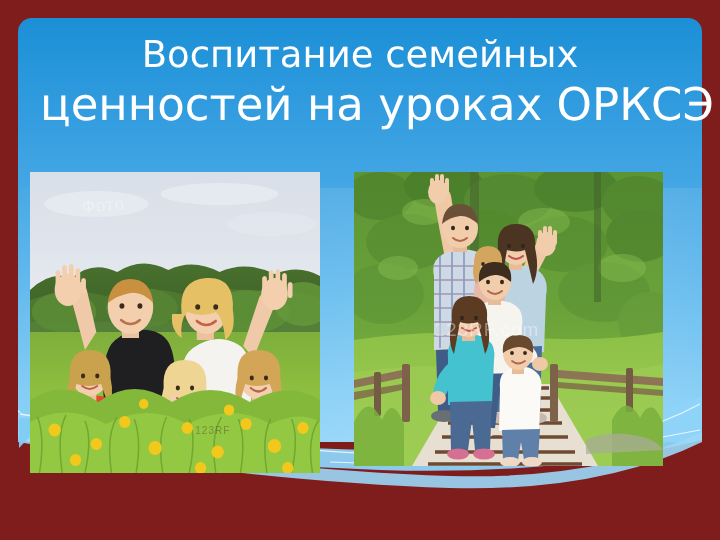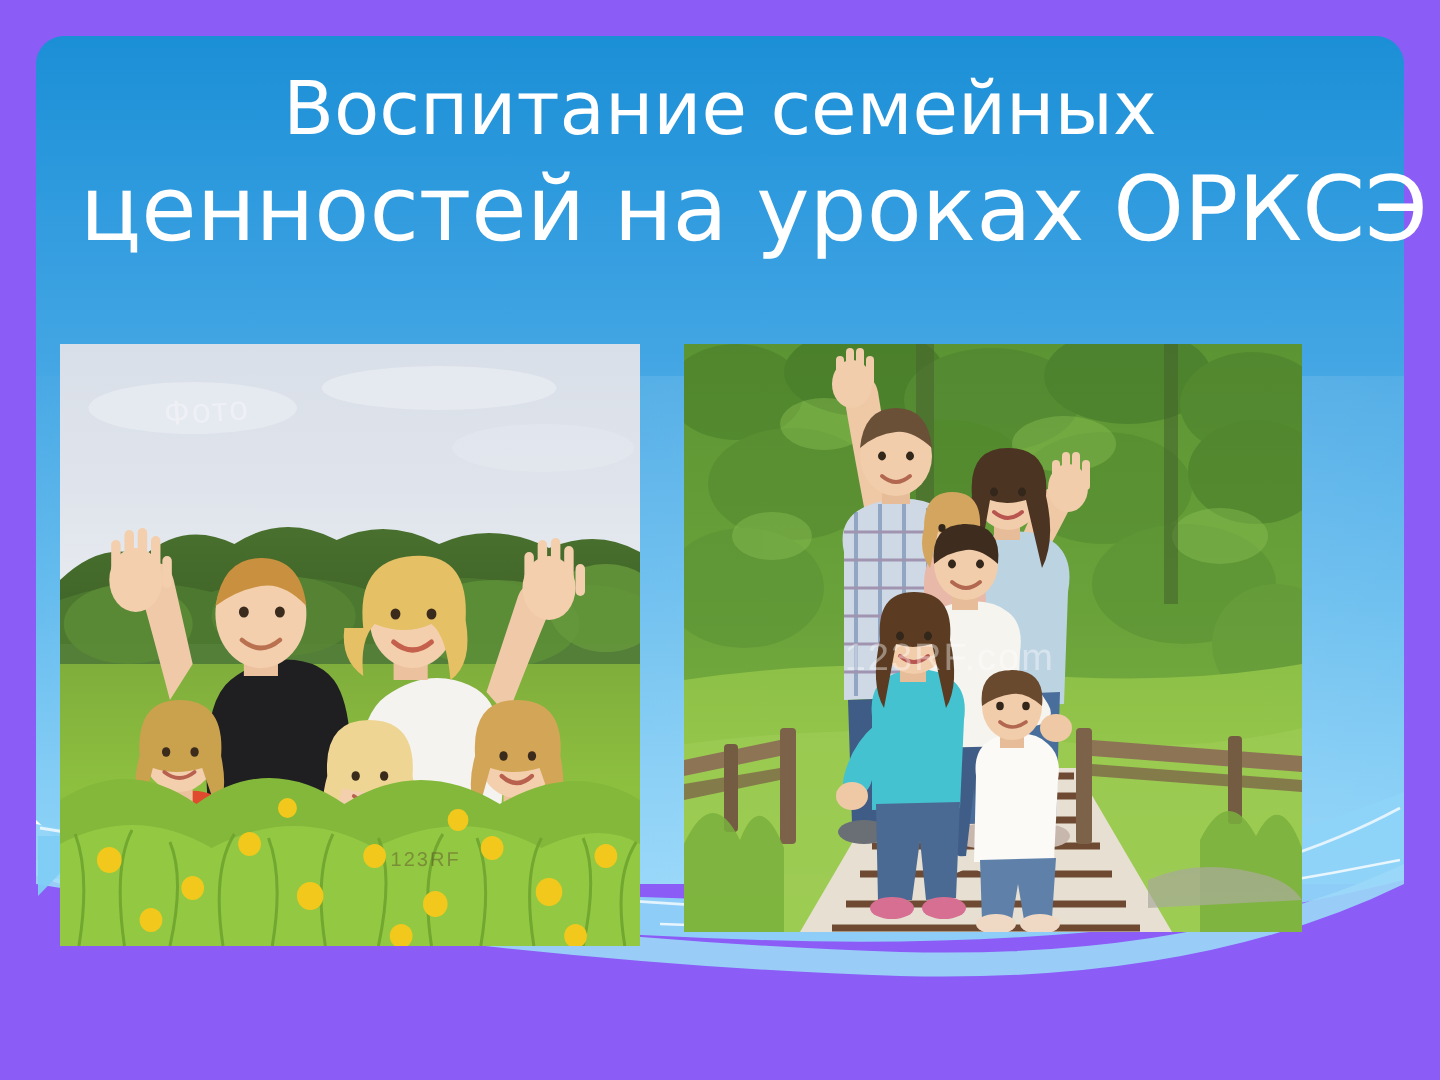--- a/index.html
+++ b/index.html
@@ -11,21 +11,21 @@
     width: 720px;
     height: 540px;
     font-family: "Liberation Sans", sans-serif;
     overflow: hidden;
   }
 
   #slide {
     position: relative;
     width: 720px;
     height: 540px;
-    background: #8b5cf6;
+    background: #7f1d1d;
     overflow: hidden;
   }
 
   
   .blue-panel {
     position: absolute;
     left: 18px;
     top: 18px;
     width: 684px;
     height: 424px;
@@ -101,21 +101,21 @@
     overflow: hidden;
     background: #cfd8e4;
   }
   #photo-left {
     left: 30px;
     top: 172px;
     width: 290px;
     height: 301px;
   }
   #photo-right {
-    left: 342px;
+    left: 354px;
     top: 172px;
     width: 309px;
     height: 294px;
   }
   .photo svg { display: block; width: 100%; height: 100%; }
 
   .wm {
     position: absolute;
     font-family: "Liberation Sans", sans-serif;
     color: rgba(255,255,255,0.34);

